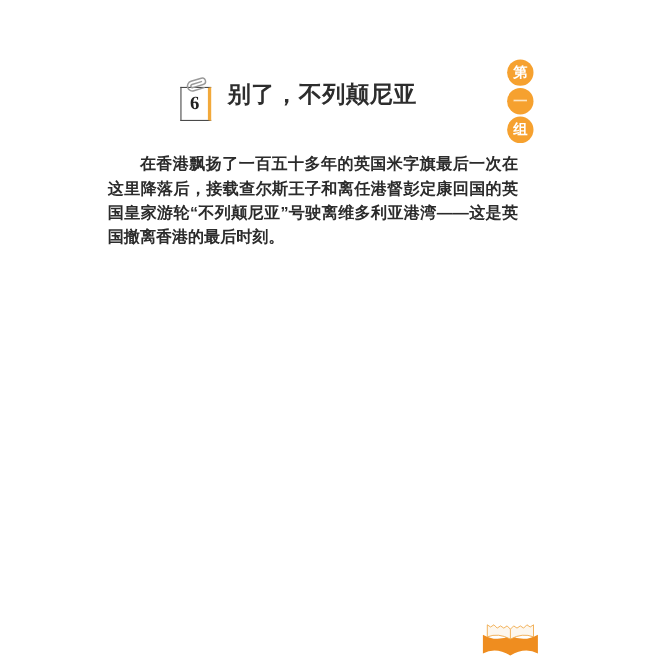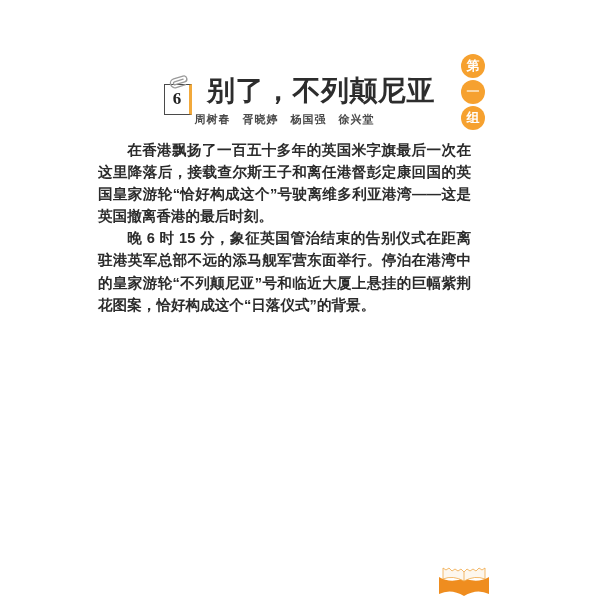--- a/index.html
+++ b/index.html
@@ -53,21 +53,21 @@
     font-family: "Liberation Serif", serif;
   }
   .paperclip {
     position: absolute;
     top: -12px; left: 5px;
     width: 18px; height: 18px;
     transform: rotate(28deg);
   }
   .lesson-title {
     margin: 0 0 16px 15px;
-    font-size: 28px; font-weight: bold;
+    font-size: 21px; font-weight: bold;
     color: #2d2d2d;
     letter-spacing: 0.5px;
     white-space: nowrap;
   }
 
   
   .authors {
     position: absolute;
     left: 98px; top: 112px;
     width: 373px;
@@ -113,25 +113,23 @@
       <span class="paperclip">
         <svg viewBox="0 0 24 24" width="18" height="18" fill="none" stroke="#9a9a9a" stroke-width="1.8" stroke-linecap="round" stroke-linejoin="round">
           <path d="M21.44 11.05l-9.19 9.19a6 6 0 0 1-8.49-8.49l9.19-9.19a4 4 0 0 1 5.66 5.66l-9.2 9.19a2 2 0 0 1-2.83-2.83l8.49-8.48"></path>
         </svg>
       </span>
       <span class="lesson-number">6</span>
     </div>
     <h1 class="lesson-title">别了，不列颠尼亚</h1>
   </div>
 
-  <div class="authors">周树春　胥晓婷　杨国强　徐兴堂</div>
 
   <div class="content">
-    <p>在香港飘扬了一百五十多年的英国米字旗最后一次在这里降落后，接载查尔斯王子和离任港督彭定康回国的英国皇家游轮“恰好构成这个”号驶离维多利亚港湾——这是英国撤离香港的最后时刻。</p>
-    <p>晚 6 时 15 分，象征英国管治结束的告别仪式在距离驻港英军总部不远的添马舰军营东面举行。停泊在港湾中的皇家游轮“不列颠尼亚”号和临近大厦上悬挂的巨幅紫荆花图案，恰好构成这个“日落仪式”的背景。</p>
+    <p>在香港飘扬了一百五十多年的英国米字旗最后一次在这里降落后，接载查尔斯王子和离任港督彭定康回国的英国皇家游轮“不列颠尼亚”号驶离维多利亚港湾——这是英国撤离香港的最后时刻。</p>
   </div>
 
   <div class="book-icon">
     <svg viewBox="0 0 52 34" width="54" height="34">
       <path d="M1 11 Q13 18 26 12 Q39 18 51 11 L51 28 Q39 22 26 30 Q13 22 1 28 Z" fill="#ef8d1f"></path>
       <path d="M5 2 L8 4 L11 2 L14 5 L17 3 L20 5 L23 3 L26 6 L29 3 L32 5 L35 3 L38 5 L41 2 L44 4 L47 2 L47 13 Q37 9 26 15 Q15 9 5 13 Z" fill="#fdf7ee" stroke="#f0a848" stroke-width="0.8"></path>
       <path d="M26 6 L26 15" stroke="#f0a848" stroke-width="0.8" fill="none"></path>
     </svg>
   </div>
 

